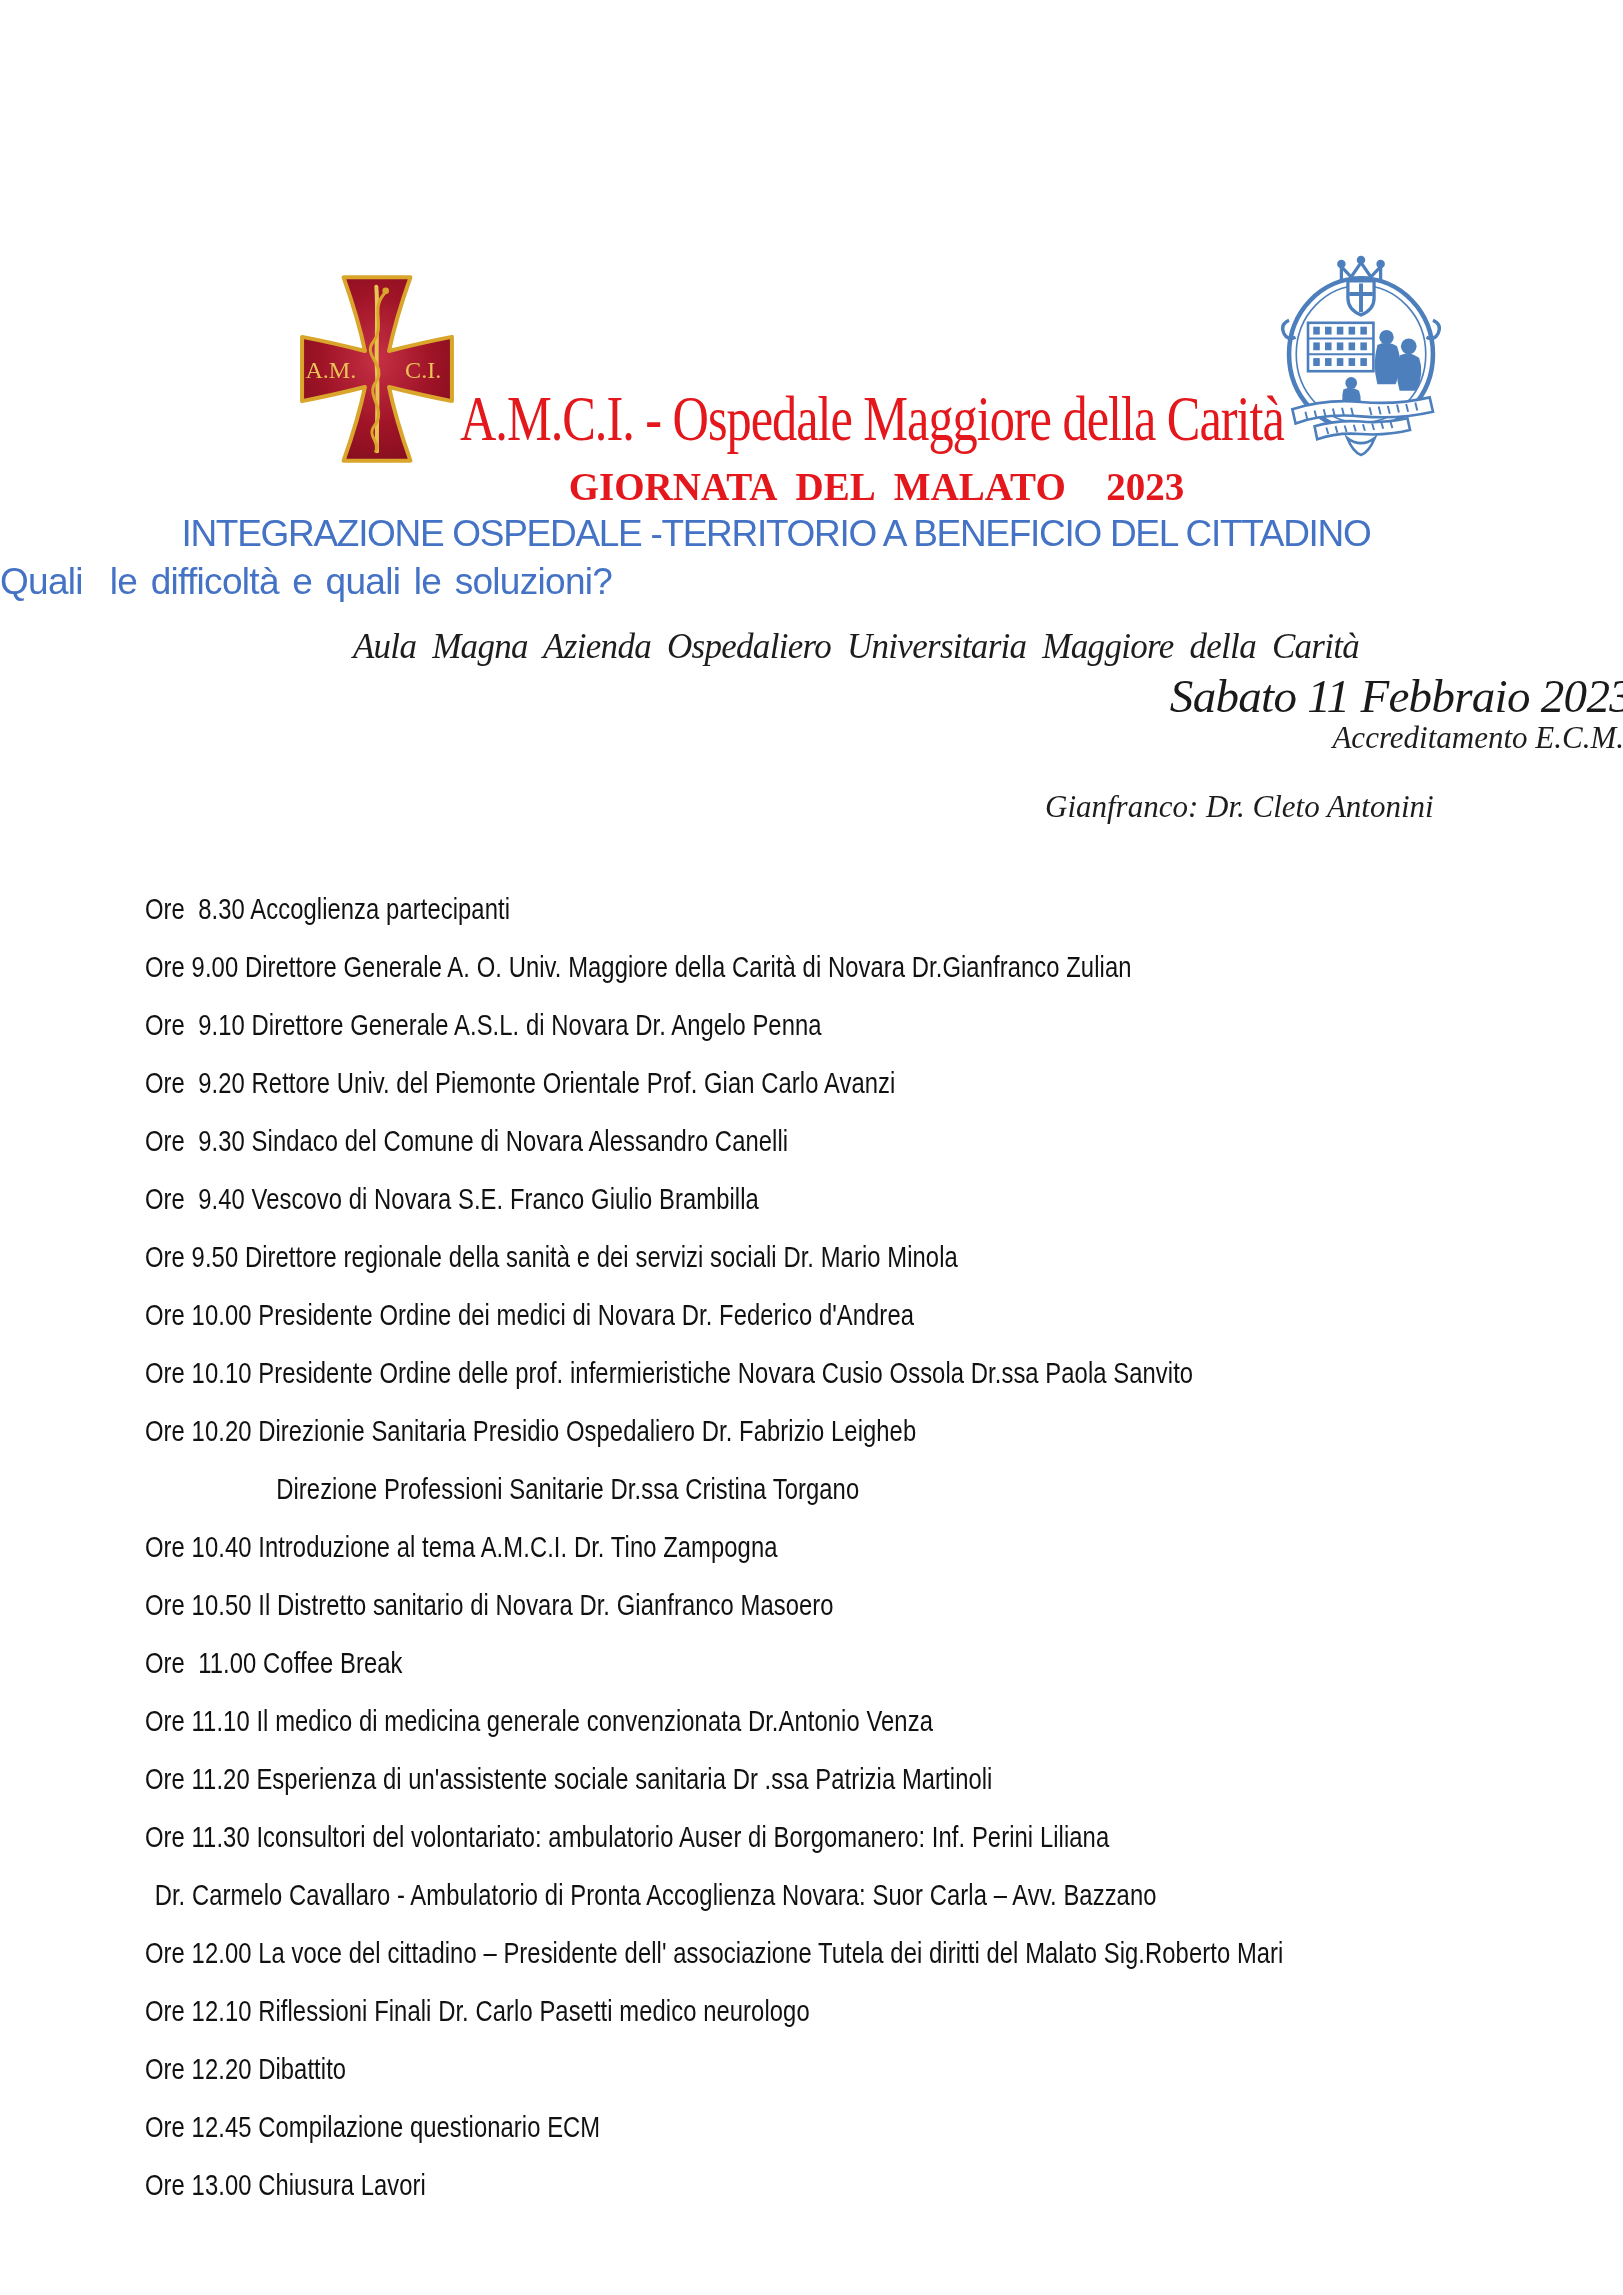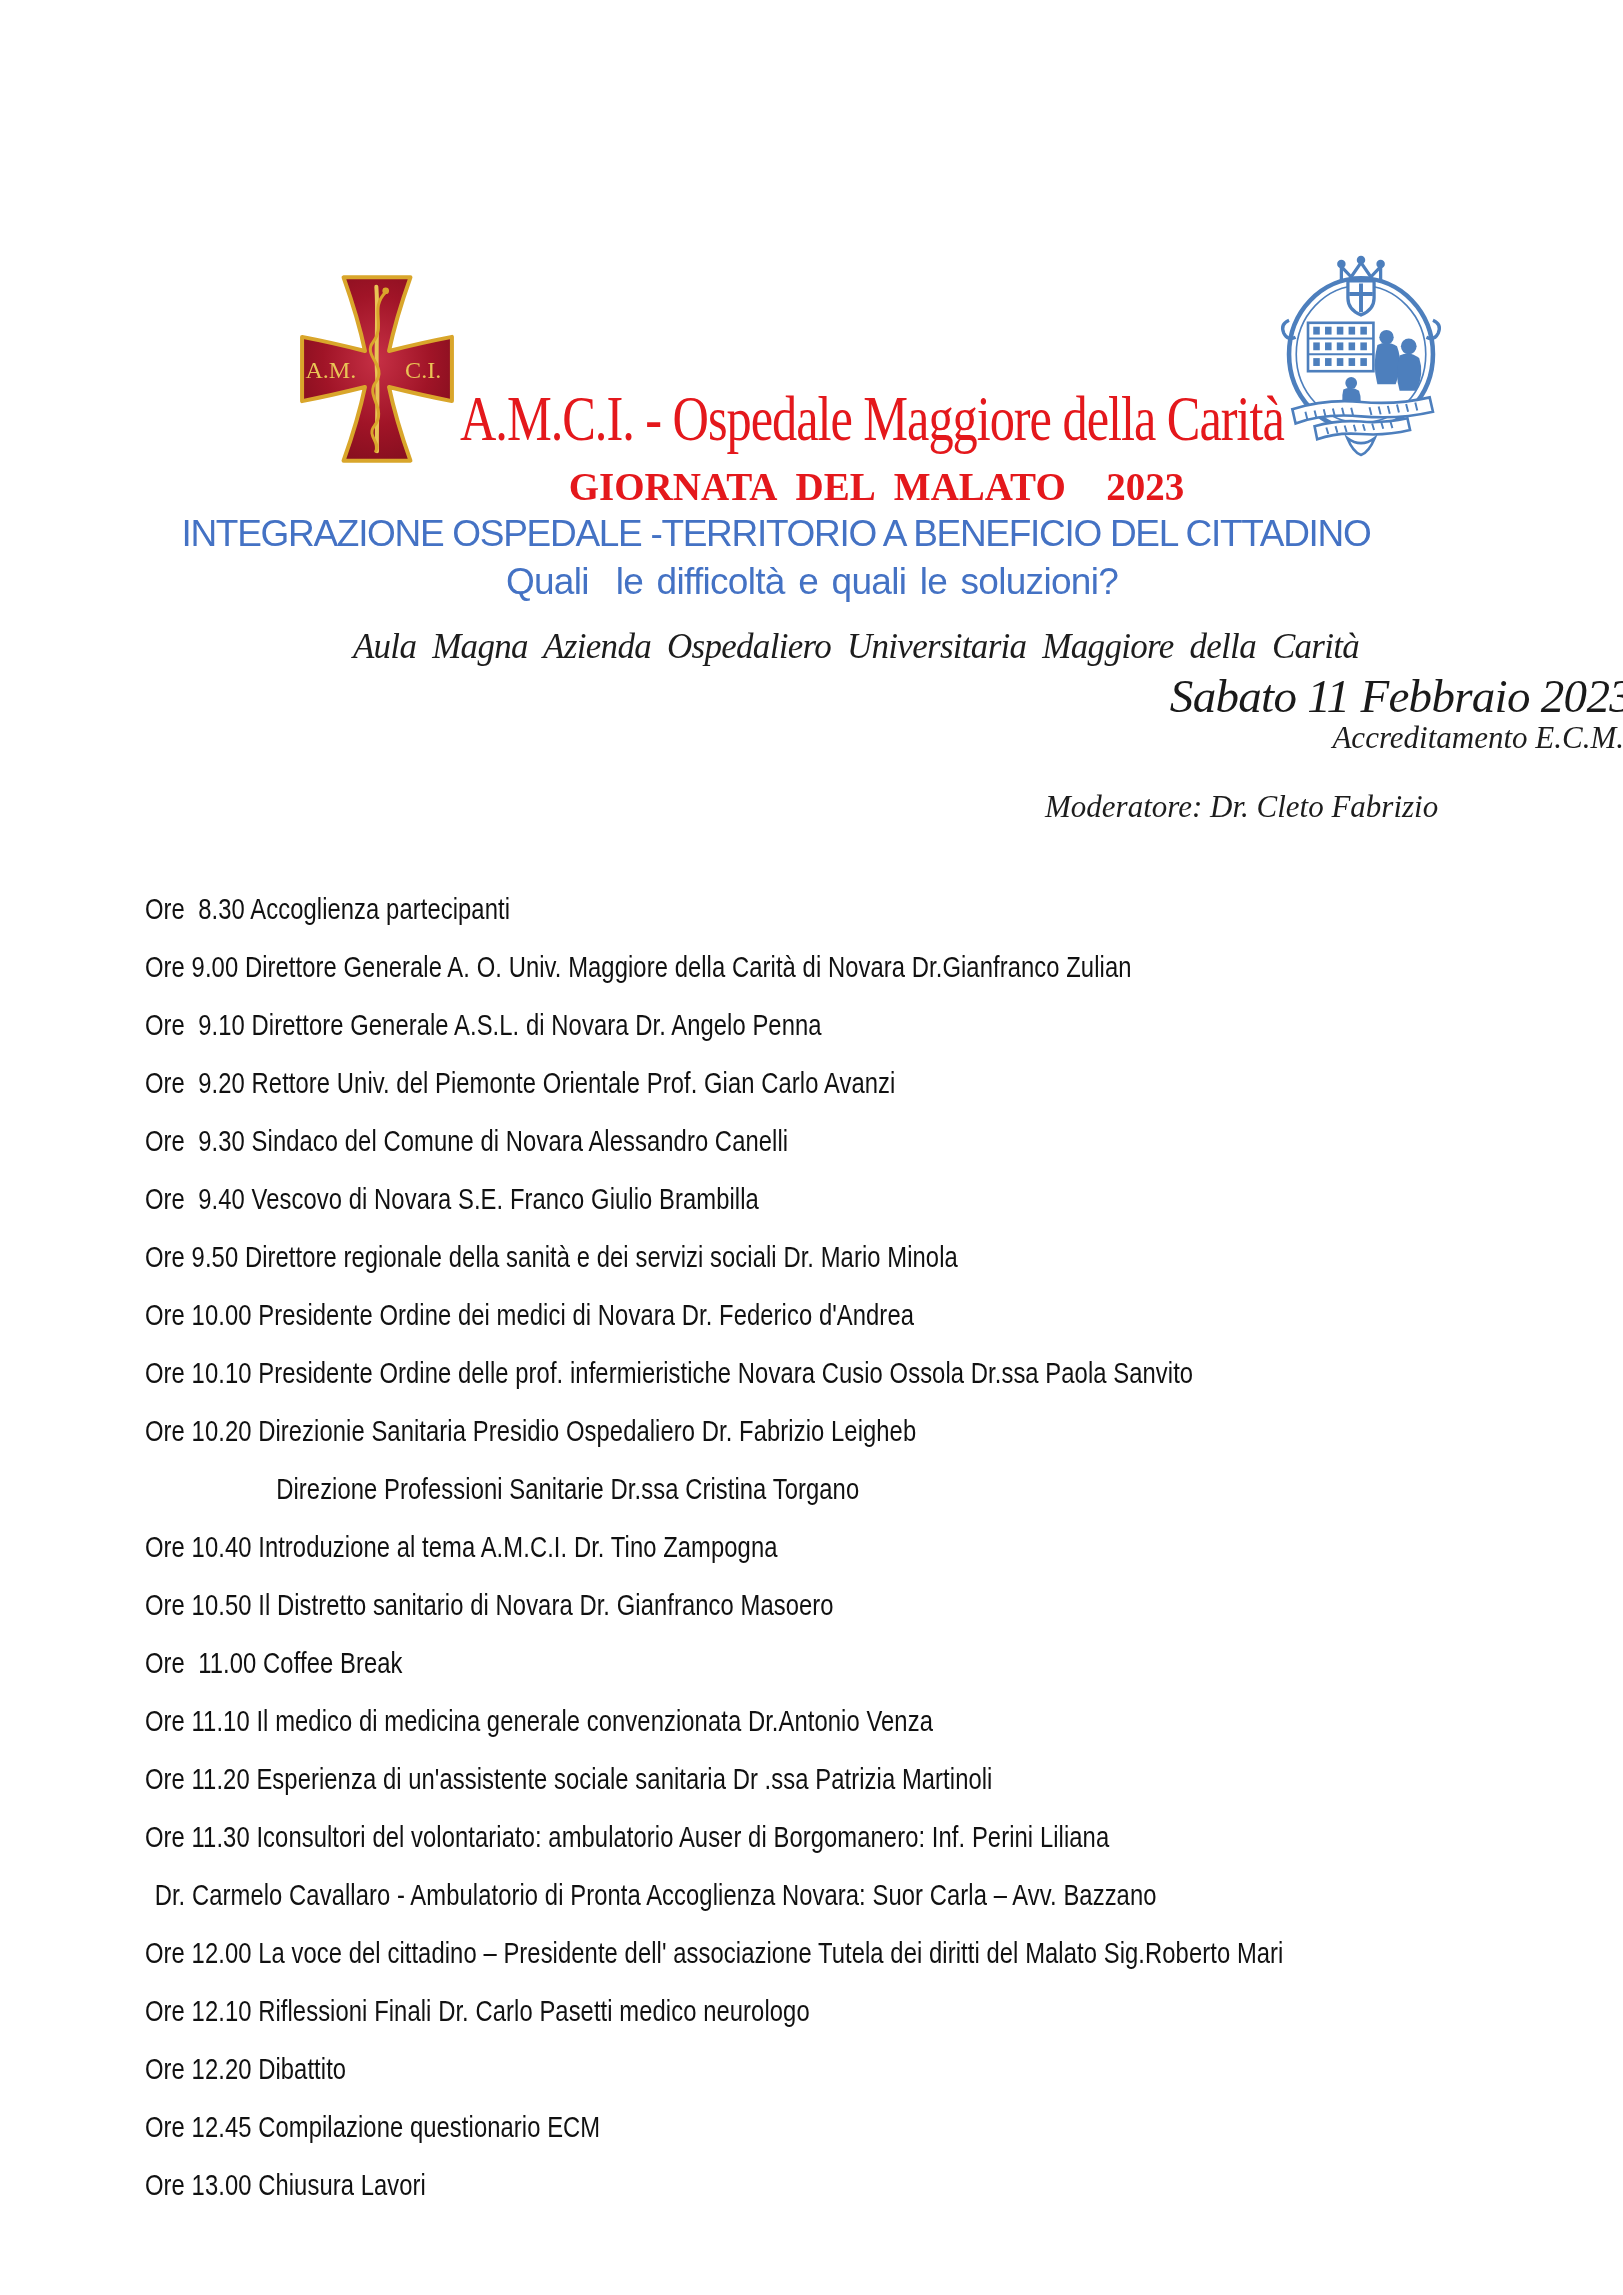--- a/index.html
+++ b/index.html
@@ -54,21 +54,21 @@
   .theme-line{
     position:absolute;left:0;top:513px;width:1552px;
     text-align:center;
     font-size:37px;
     color:var(--blue);
     letter-spacing:-1.3px;
     white-space:pre;
   }
   .question-line{
     position:absolute;left:0;top:561px;width:1624px;
-    text-align:center;
+    text-align:left;
     font-size:37px;
     color:var(--blue);
     letter-spacing:-0.7px;
     word-spacing:3.9px;
     white-space:pre;
   }
   
   .venue-line{
     position:absolute;left:0;top:627px;width:1624px;
     text-align:center;
@@ -211,21 +211,21 @@
     <path d="M112,280 q21,16 42,0 q-9,22 -21,26 q-12,-4 -21,-26 z" fill="none" stroke="var(--logo-blue)" stroke-width="4"></path>
   </svg>
 
   <div class="doc-title">A.M.C.I. - Ospedale Maggiore della Carità</div>
   <div class="event-title">GIORNATA DEL MALATO  2023</div>
   <div class="theme-line">INTEGRAZIONE OSPEDALE -TERRITORIO A BENEFICIO DEL CITTADINO</div>
   <div class="question-line">Quali  le difficoltà e quali le soluzioni?</div>
   <div class="venue-line">Aula Magna Azienda Ospedaliero Universitaria Maggiore della Carità</div>
   <div class="date-line">Sabato 11 Febbraio 2023</div>
   <div class="ecm-line">Accreditamento E.C.M.</div>
-  <div class="moderator-line">Moderatore: Dr. Cleto Fabrizio</div>
+  <div class="moderator-line">Gianfranco: Dr. Cleto Antonini</div>
 
   <div class="schedule" id="schedule">
       <div class="row"><span>Ore  8.30</span><span> Accoglienza partecipanti</span></div>
       <div class="row"><span>Ore 9.00</span><span> Direttore Generale A. O. Univ. Maggiore della Carità di Novara Dr.Gianfranco Zulian</span></div>
       <div class="row"><span>Ore  9.10</span><span> Direttore Generale A.S.L. di Novara Dr. Angelo Penna</span></div>
       <div class="row"><span>Ore  9.20</span><span> Rettore Univ. del Piemonte Orientale Prof. Gian Carlo Avanzi</span></div>
       <div class="row"><span>Ore  9.30</span><span> Sindaco del Comune di Novara Alessandro Canelli</span></div>
       <div class="row"><span>Ore  9.40</span><span> Vescovo di Novara S.E. Franco Giulio Brambilla</span></div>
       <div class="row"><span>Ore 9.50</span><span> Direttore regionale della sanità e dei servizi sociali Dr. Mario Minola</span></div>
       <div class="row"><span>Ore 10.00</span><span> Presidente Ordine dei medici di Novara Dr. Federico d'Andrea</span></div>

